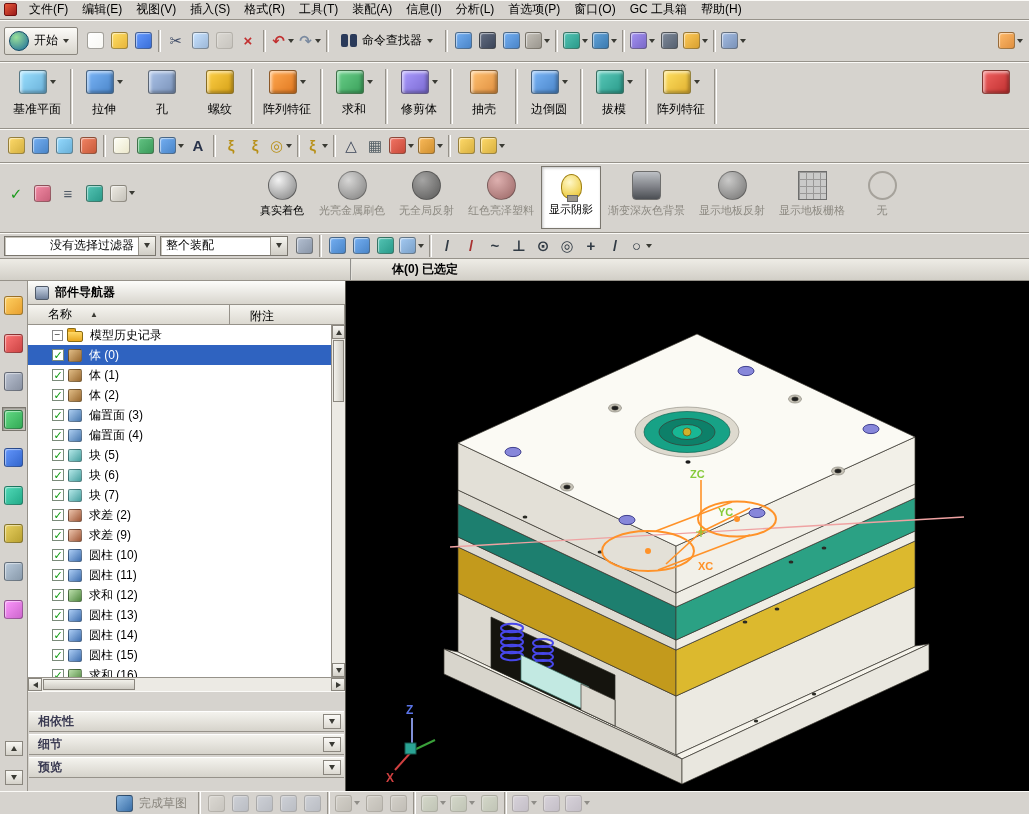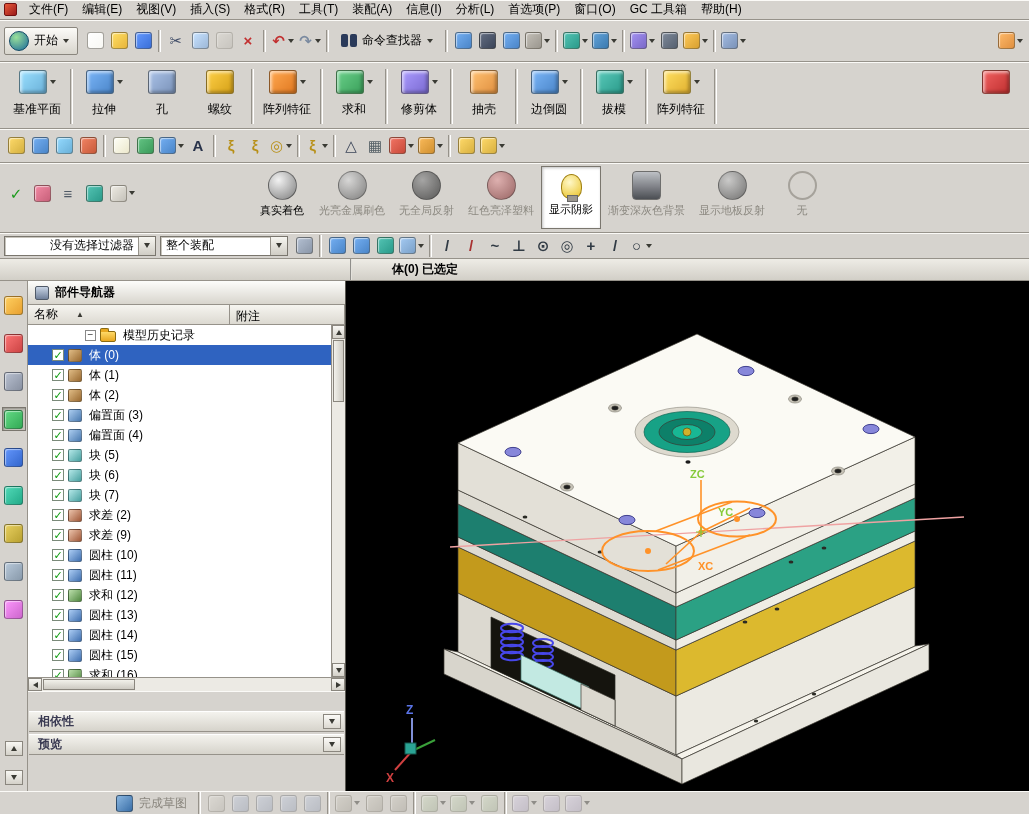--- a/index.html
+++ b/index.html
@@ -78,28 +78,28 @@
   .sic-wrap{width:24px;height:24px;display:flex;align-items:center;justify-content:center;border:1px solid transparent;}
   .sic-wrap.active{border:1px solid #7a766e;background:#c6c3bb;box-shadow:inset 1px 1px 2px rgba(0,0,0,.25);}
   .sic{width:19px;height:19px;border-radius:3px;border:1px solid rgba(0,0,0,.35);box-shadow:inset 1px 1px 1px rgba(255,255,255,.5);}
   .mini{width:18px;height:15px;border:1px solid #8a867e;background:linear-gradient(#f8f7f3,#d4d1c9);display:flex;align-items:center;justify-content:center;flex:none;}
 
   
   .navigator{width:318px;flex:none;display:flex;flex-direction:column;border-right:1px solid #5a5852;background:#d6d3ce;}
   .nav-header{height:24px;flex:none;display:flex;align-items:center;gap:6px;padding:0 7px;font-weight:bold;background:linear-gradient(#fdfdfb,#d8d5cd);border-bottom:1px solid #96928a;}
   .nav-ic{width:14px;height:14px;border-radius:2px;background:linear-gradient(#c8d4e4,#70809a);border:1px solid #505a68;}
   .nav-cols{height:20px;flex:none;display:flex;background:#dcd9d1;}
-  .nav-col{background:linear-gradient(#f6f5f0,#dcd9d1);border-right:1px solid #96928a;border-bottom:1px solid #96928a;padding:3px 6px;white-space:nowrap;}
+  .nav-col{background:linear-gradient(#f6f5f0,#dcd9d1);border-right:1px solid #96928a;border-bottom:1px solid #96928a;padding:3px 20px;white-space:nowrap;}
   .nav-col.name{width:202px;flex:none;display:flex;align-items:center;}
   .nav-col.name::after{content:"▲";font-size:8px;margin-left:18px;color:#3a3a34;}
   .nav-col.note{flex:1;}
   .tree-wrap{height:352px;flex:none;display:flex;background:#fff;overflow:hidden;}
   .tree{flex:1;overflow:hidden;}
   .tree-row{height:20px;display:flex;align-items:center;gap:4px;padding-left:24px;white-space:nowrap;}
-  .tree-row.root{margin-left:33px;}
+  .tree-row.root{}
   .tree-row.selected{background:var(--sel,#2f63c0);color:#fff;}
   .tlabel{padding:0 3px;}
   .expander{width:11px;height:11px;flex:none;border:1px solid #888;background:#fff;display:flex;align-items:center;justify-content:center;font-size:10px;line-height:1;color:#333;}
   .expander::before{content:"−";}
   .folder{width:16px;height:11px;flex:none;background:linear-gradient(#ffd968,#e8a820);border:1px solid #8a6a10;border-radius:1px 2px 2px 2px;position:relative;margin-top:3px;}
   .folder::before{content:"";position:absolute;top:-4px;left:-1px;width:7px;height:3px;background:#e8a820;border:1px solid #8a6a10;border-bottom:none;border-radius:2px 2px 0 0;}
   .cb{width:12px;height:12px;flex:none;background:#fff;border:1px solid #7a8a7a;color:#0a9a0a;font-size:11px;line-height:10px;text-align:center;font-weight:bold;}
   .cb::before{content:"✓";}
   .ti{width:14px;height:13px;flex:none;border:1px solid rgba(0,0,0,.35);border-radius:2px;}
   .ti-body{background:linear-gradient(135deg,#e0bc86,#9a6a30);}
@@ -461,20 +461,24 @@
         </div>
         <div class="rbtn dis">
           <span class="ric rect" style="background: linear-gradient(rgb(184, 188, 196), rgb(42, 46, 54));"></span>
           <div class="rlabel">渐变深灰色背景</div>
         </div>
         <div class="rbtn dis">
           <span class="ric sphere" style="background: radial-gradient(circle at 35% 30%, rgb(200, 200, 200), rgb(90, 90, 90));"></span>
           <div class="rlabel">显示地板反射</div>
         </div>
         <div class="rbtn dis">
+          <span class="ric grid"></span>
+          <div class="rlabel">显示地板栅格</div>
+        </div>
+        <div class="rbtn dis">
           <span class="ric none"></span>
           <div class="rlabel">无</div>
         </div>
       </div>
   </div>
 
   <div class="selbar bar">
     <div class="combo filter">
       <span class="cval">没有选择过滤器</span>
       <span class="cbtn">
@@ -700,20 +704,26 @@
         <div class="hthumb"></div>
         <div class="htrack"></div>
         <div class="sbtn">
             <span class="tri-right"></span>
           </div>
       </div>
       <div class="splitter"></div>
       <div class="accordions">
           <div class="acc">
             <span class="alabel">相依性</span>
+            <span class="chev">
+              <span class="tri-down"></span>
+            </span>
+          </div>
+          <div class="acc">
+            <span class="alabel">细节</span>
             <span class="chev">
               <span class="tri-down"></span>
             </span>
           </div>
           <div class="acc">
             <span class="alabel">预览</span>
             <span class="chev">
               <span class="tri-down"></span>
             </span>
           </div>

